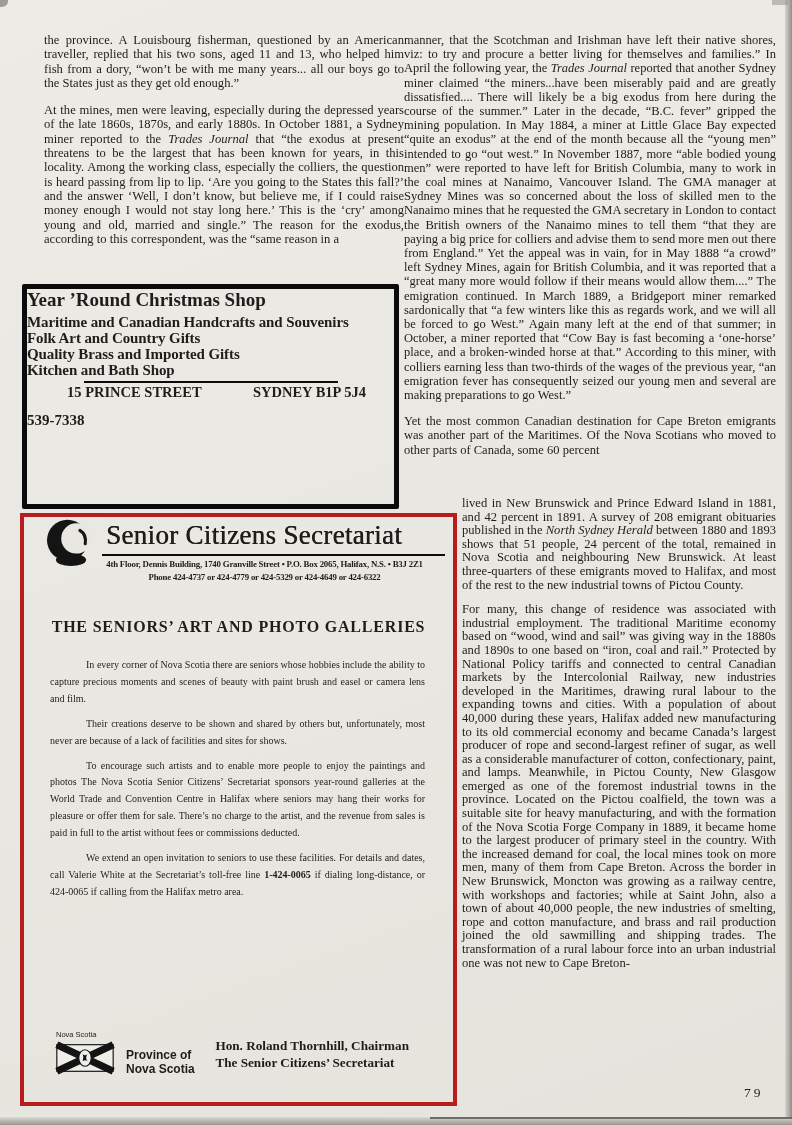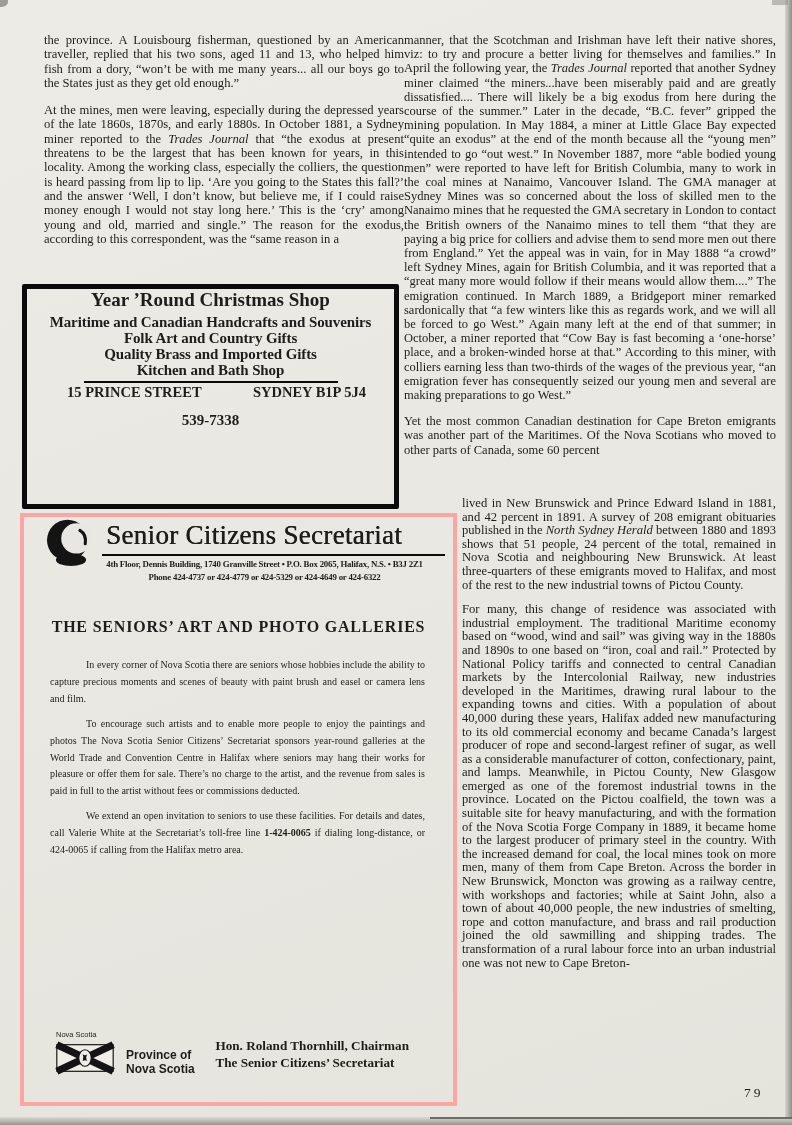--- a/index.html
+++ b/index.html
@@ -15,37 +15,37 @@
     font-size:12.6px;line-height:14.3px;text-align:justify;}
   .col-left p{margin:0 0 13px 16px;}
   .col-right-a{position:absolute;left:404px;top:33px;width:372px;
     font-size:12.5px;line-height:14.2px;text-align:justify;}
   .col-right-a p{margin:0 0 12px 0;}
   .col-right-b{position:absolute;left:462px;top:497px;width:314px;
     font-size:12.6px;line-height:13.6px;text-align:justify;}
   .col-right-b p{margin:0 0 11px 0;}
   
   .ad-christmas{position:absolute;left:22px;top:284px;width:377px;height:225px;
-    border:5px solid #0b0b0b;box-sizing:border-box;text-align:center;border-radius:2px;}
+    border:5px solid #0b0b0b;box-sizing:border-box;border-radius:2px;}
   .ad-c-title{font-size:19px;font-weight:bold;line-height:21px;margin-top:0;}
   .oval{width:198px;height:78px;border:7px solid #0b0b0b;border-radius:50%;
     margin:0 auto;position:relative;}
   .oval-le{font-size:23px;font-weight:bold;line-height:23px;margin-top:6px;}
   .oval-brig{font-size:28px;font-weight:bold;line-height:25px;position:relative;display:inline-block;}
   .fine-gifts{position:absolute;right:-4px;bottom:-7px;font-size:6.5px;font-weight:bold;
     letter-spacing:.6px;font-family:"Liberation Sans",sans-serif;}
   .svc-group{margin-top:4px;}
   .svc{font-size:15px;font-weight:bold;line-height:16px;letter-spacing:-.1px;}
   .c-rule{width:254px;height:2px;background:#0b0b0b;margin:3px auto 2px;}
   .addr-row{display:flex;justify-content:space-between;padding:0 28px 0 40px;
     font-size:14.5px;font-weight:bold;line-height:15px;}
   .c-phone{font-size:15px;font-weight:bold;line-height:16px;margin-top:12px;}
   
   .ad-seniors{position:absolute;left:20px;top:513px;width:437px;height:593px;
-    border:4px solid #fca5a5;box-sizing:border-box;}
+    border:4px solid #b91c1c;box-sizing:border-box;}
   .head-icon{position:absolute;left:20px;top:1px;width:54px;height:48px;}
   .s-title{position:absolute;left:82px;top:3px;font-size:27px;line-height:30px;
     letter-spacing:.3px;text-shadow:.45px 0 0 currentColor;white-space:nowrap;}
   .s-rule{position:absolute;left:78px;right:8px;top:37px;height:2px;background:#0b0b0b;}
   .s-address{position:absolute;left:58px;right:6px;top:41px;text-align:center;
     font-size:8.8px;font-weight:bold;letter-spacing:-.2px;line-height:12.5px;}
   .s-heading{position:absolute;left:0;right:0;top:101px;text-align:center;
     font-size:16px;font-weight:bold;letter-spacing:.8px;}
   .s-body{position:absolute;left:26px;right:28px;top:140px;
     font-size:10px;line-height:16.9px;text-align:justify;}
@@ -114,20 +114,21 @@
     </svg>
     <div class="s-title">Senior Citizens Secretariat</div>
     <div class="s-rule"></div>
     <div class="s-address">
       <div>4th Floor, Dennis Building, 1740 Granville Street • P.O. Box 2065, Halifax, N.S. • B3J 2Z1</div>
       <div>Phone 424-4737 or 424-4779 or 424-5329 or 424-4649 or 424-6322</div>
     </div>
     <div class="s-heading">THE SENIORS’ ART AND PHOTO GALLERIES</div>
     <div class="s-body">
       <p>In every corner of Nova Scotia there are seniors whose hobbies include the ability to capture precious moments and scenes of beauty with paint brush and easel or camera lens and film.</p>
+      <p>Their creations deserve to be shown and shared by others but, unfortunately, most never are because of a lack of facilities and sites for shows.</p>
       <p>To encourage such artists and to enable more people to enjoy the paintings and photos The Nova Scotia Senior Citizens’ Secretariat sponsors year-round galleries at the World Trade and Convention Centre in Halifax where seniors may hang their works for pleasure or offer them for sale. There’s no charge to the artist, and the revenue from sales is paid in full to the artist without fees or commissions deducted.</p>
       <p><span>We extend an open invitation to seniors to use these facilities. For details and dates, call Valerie White at the Secretariat’s toll-free line </span><span style="font-weight: bold;">1-424-0065</span><span> if dialing long-distance, or </span><span style="font-weight: normal;">424-0065</span><span> if calling from the Halifax metro area.</span></p>
     </div>
     <div class="s-footer">
       <div class="ns-block">
         <div class="ns-flag-wrap">
           <div class="ns-flag-label">Nova Scotia</div>
           <svg width="62" height="36" viewBox="0 0 76 46" aria-hidden="true">
             <rect x="2" y="6" width="72" height="34" fill="#efeee8" stroke="#141414" stroke-width="1.5"></rect>
             <path d="M2 6 L74 40 M74 6 L2 40" stroke="#141414" stroke-width="9"></path>

